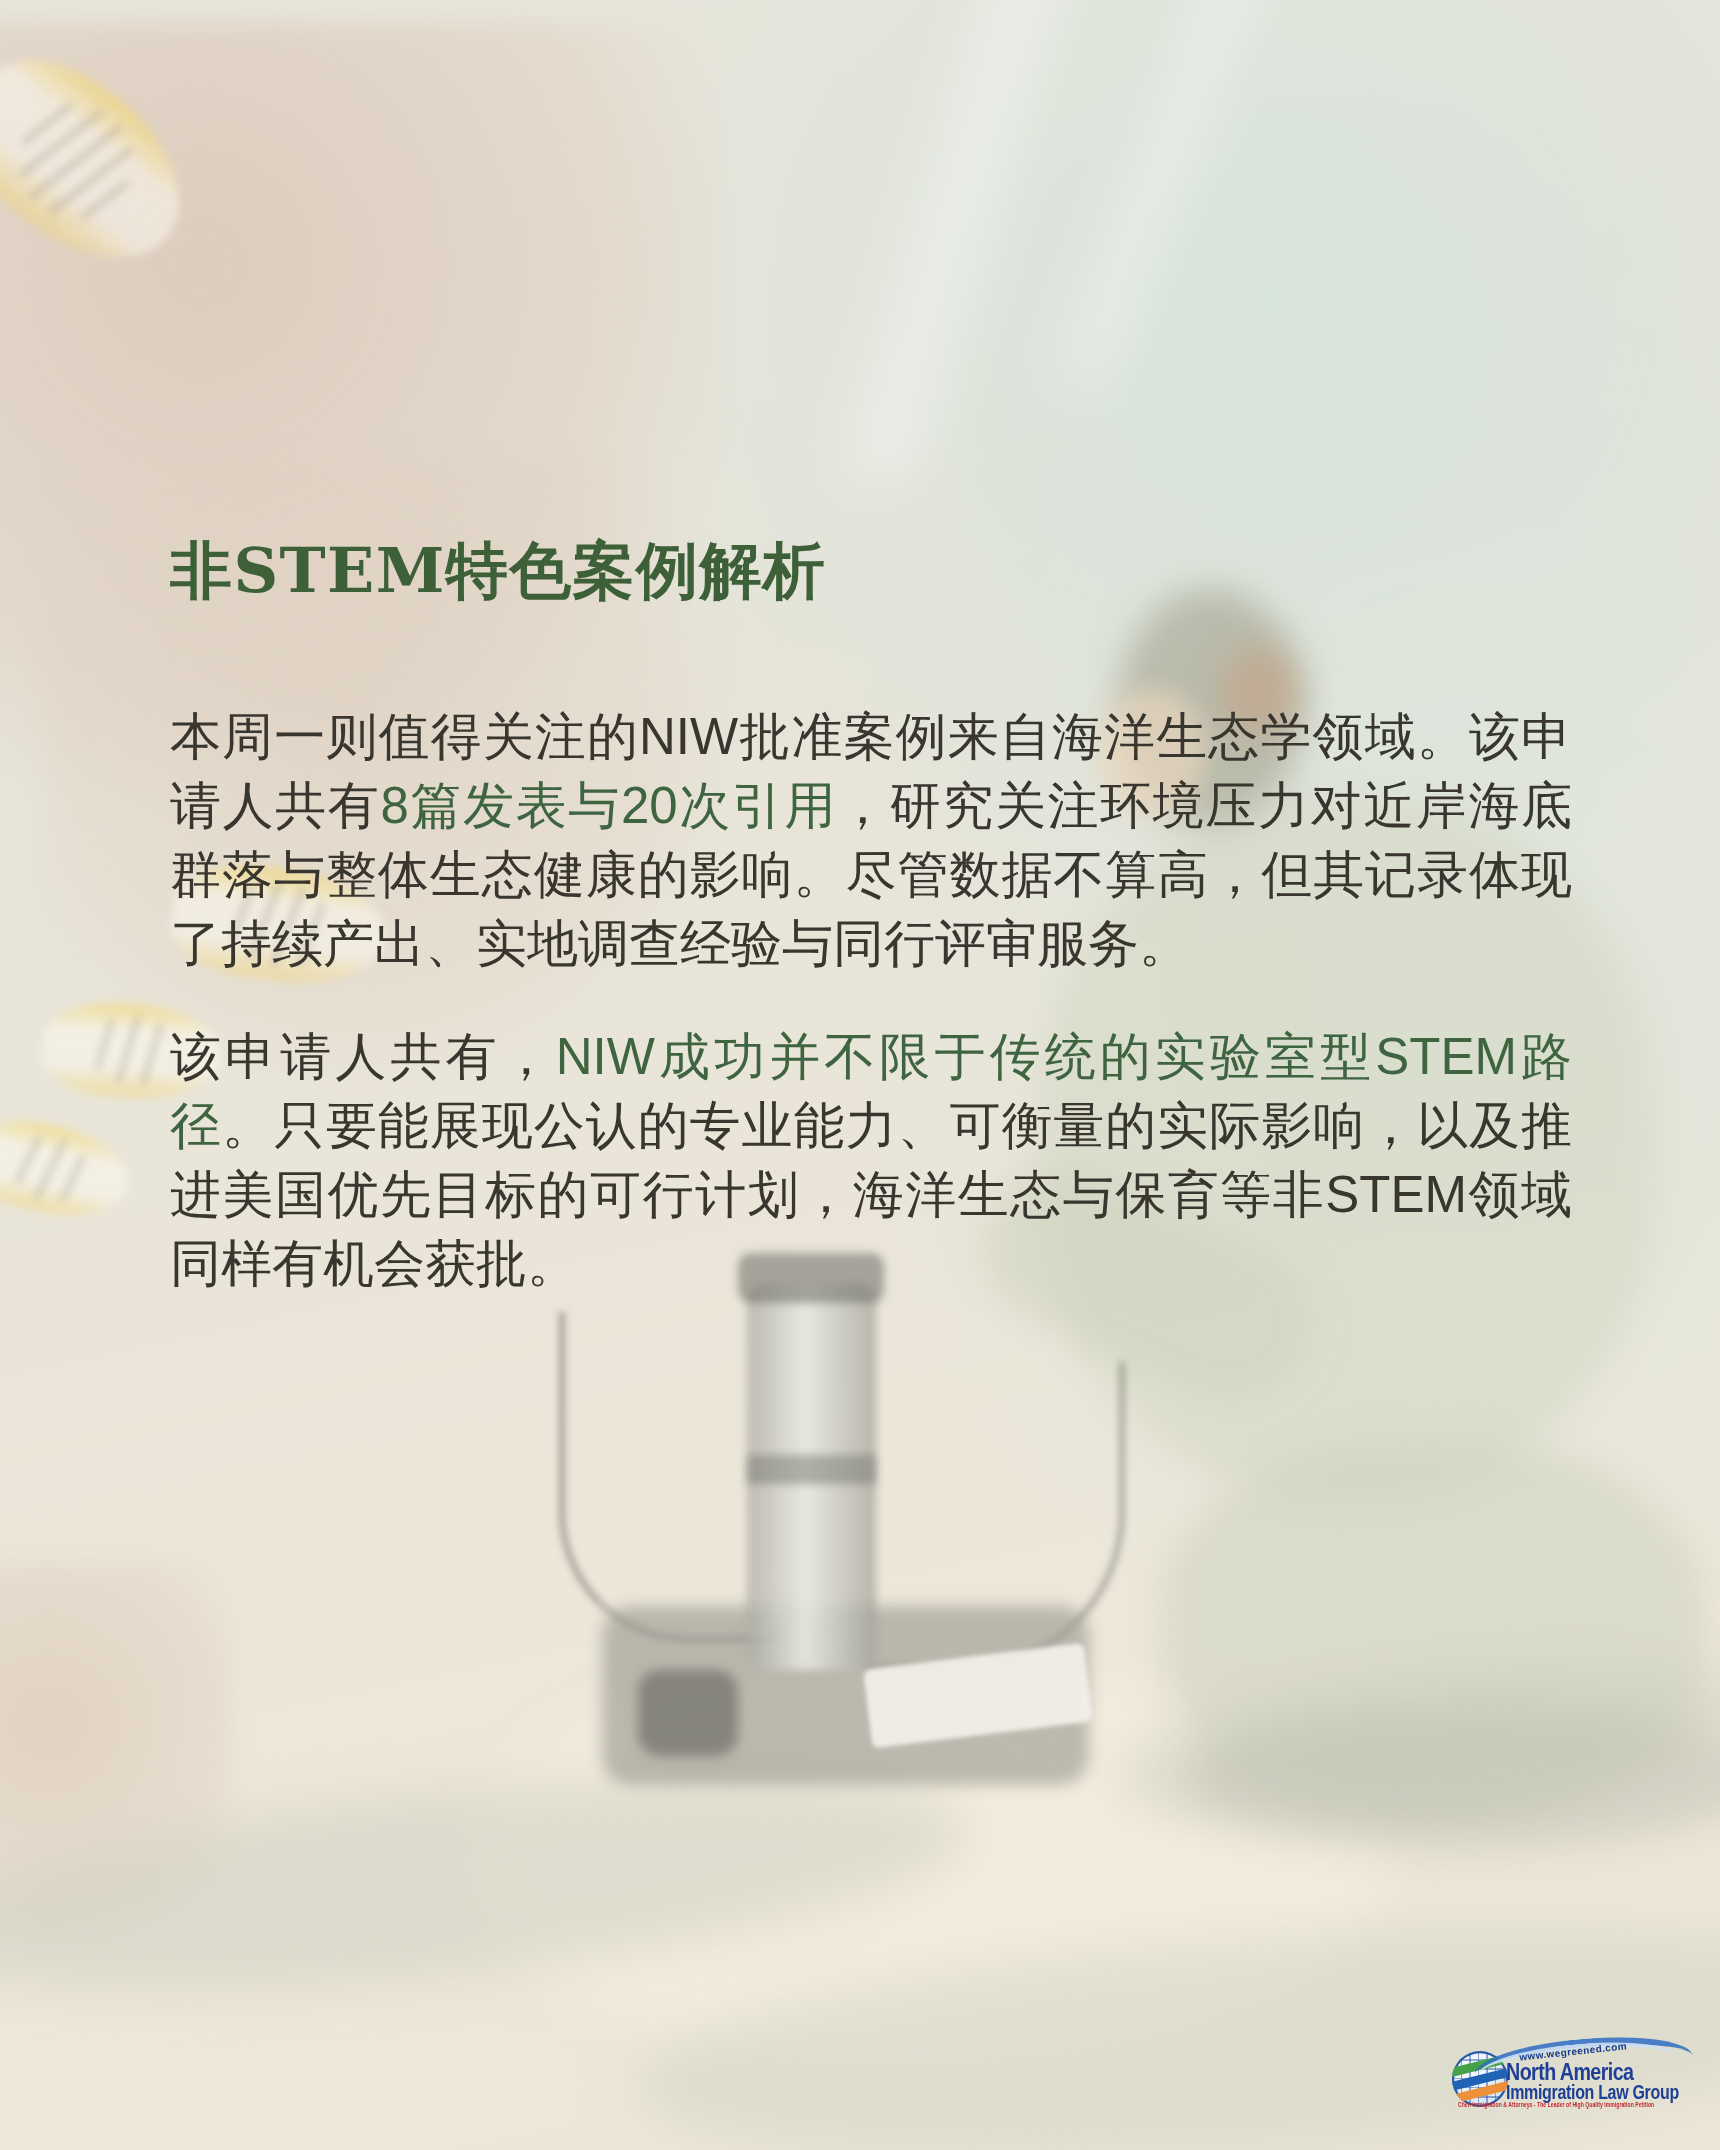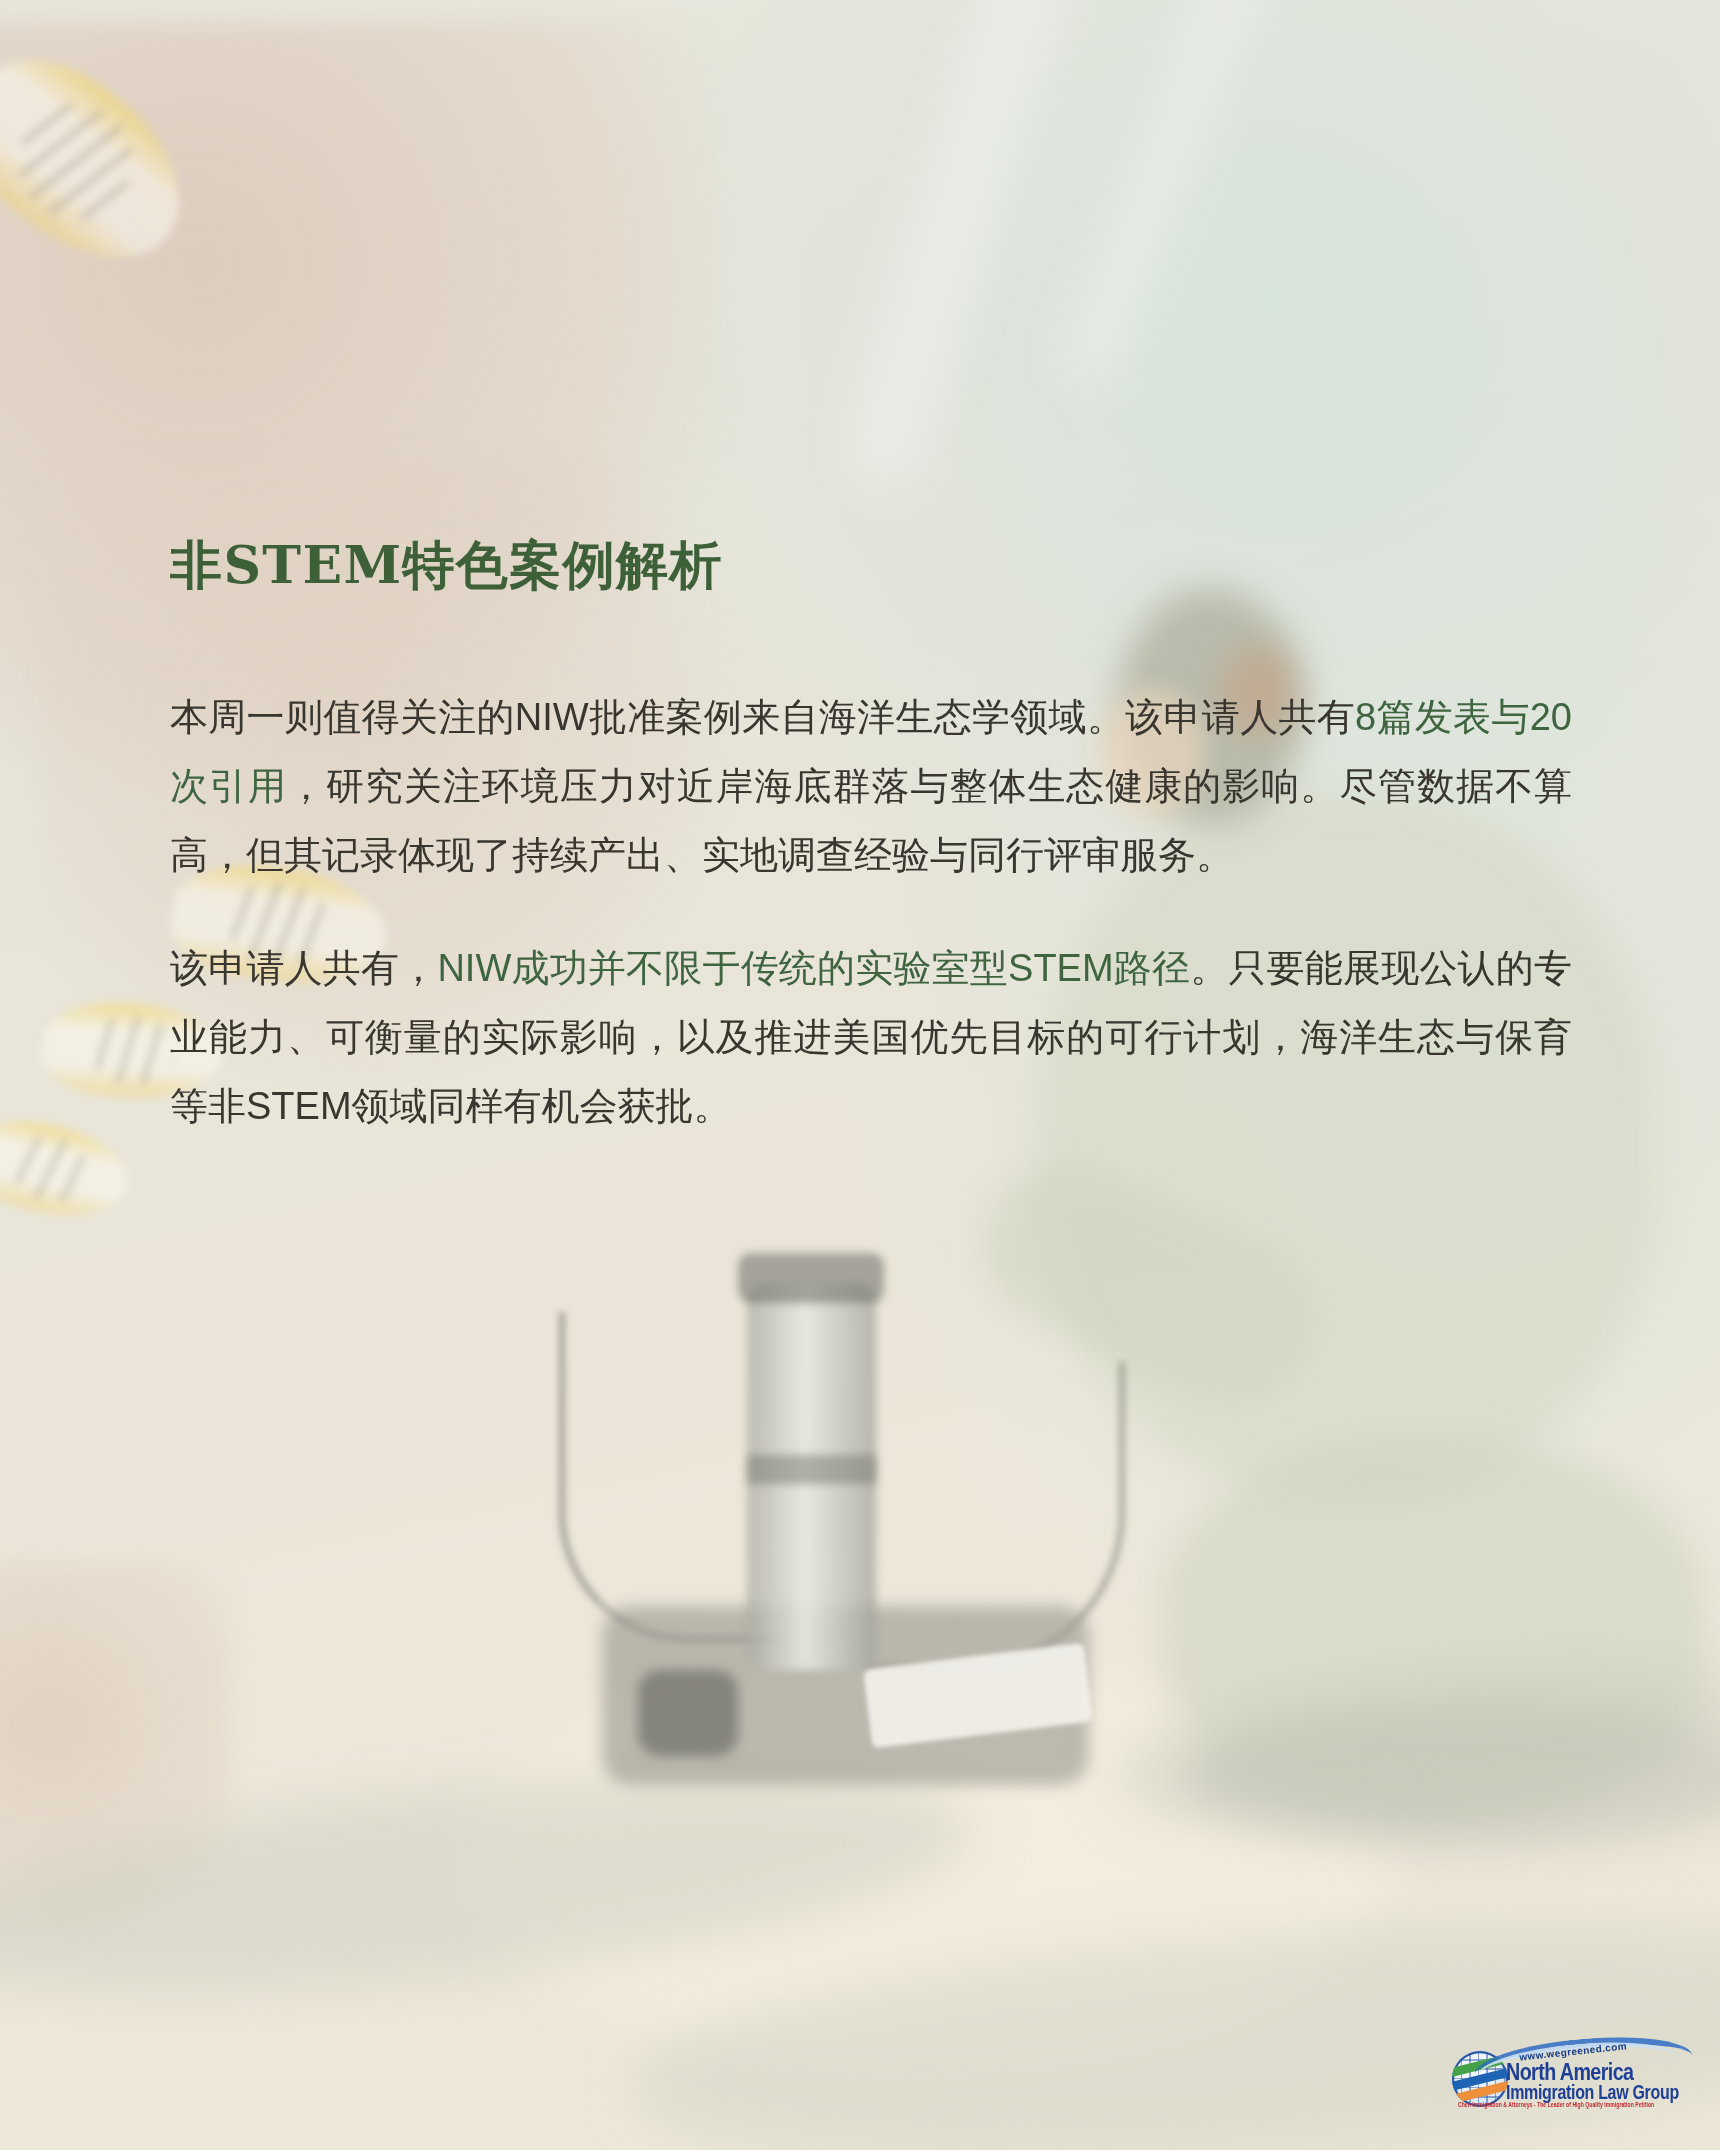--- a/index.html
+++ b/index.html
@@ -79,26 +79,26 @@
   .instr-base{left:602px;top:1606px;width:487px;height:179px;border-radius:29px;background:rgba(142,142,134,.55);filter:blur(7.2px);}
   .instr-label{left:867px;top:1656px;width:222px;height:79px;border-radius:7.2px;background:rgba(246,244,238,.88);transform:rotate(-7deg);filter:blur(2.2px);}
   .instr-knob{left:638px;top:1670px;width:100px;height:86px;border-radius:21.5px;background:rgba(82,82,76,.5);filter:blur(5.7px);}
   .instr-cable-left{left:559px;top:1312px;width:229px;height:330px;border:0;border-left:6.5px solid rgba(80,80,74,.45);border-bottom:6.5px solid rgba(80,80,74,.35);border-radius:0 0 0 129px;filter:blur(3.6px);}
   .instr-cable-right{left:867px;top:1362px;width:258px;height:308px;border:0;border-right:6.5px solid rgba(80,80,74,.4);border-bottom:6.5px solid rgba(80,80,74,.3);border-radius:0 0 158px 0;filter:blur(3.6px);}
 
   
   .page-title{
     position:absolute;left:170px;top:532px;
     font-family:"DejaVu Serif","Liberation Serif",serif;
-    font-size:52px;line-height:1.25;font-weight:600;
+    font-size:62px;line-height:1.25;font-weight:600;
     letter-spacing:1.4px;color:var(--title-green);
   }
   .body-copy{
-    position:absolute;left:170px;top:683px;width:1402px;
-    font-size:38px;line-height:69px;color:var(--body-text);
+    position:absolute;left:170px;top:702px;width:1402px;
+    font-size:51px;line-height:69px;color:var(--body-text);
     text-align:justify;
   }
   .body-par{margin:0 0 44px 0;}
   .hl{color:var(--highlight-green);}
 
   
   .logo{position:absolute;left:1452px;top:2045px;width:251px;height:69px;}
   .logo *{position:absolute;}
   .globe{left:0;top:5.7px;width:56px;height:56px;border-radius:50%;overflow:hidden;
     background:radial-gradient(circle at 35% 32%, #ffffff, #e2ebf5 55%, #c9d9ec);

